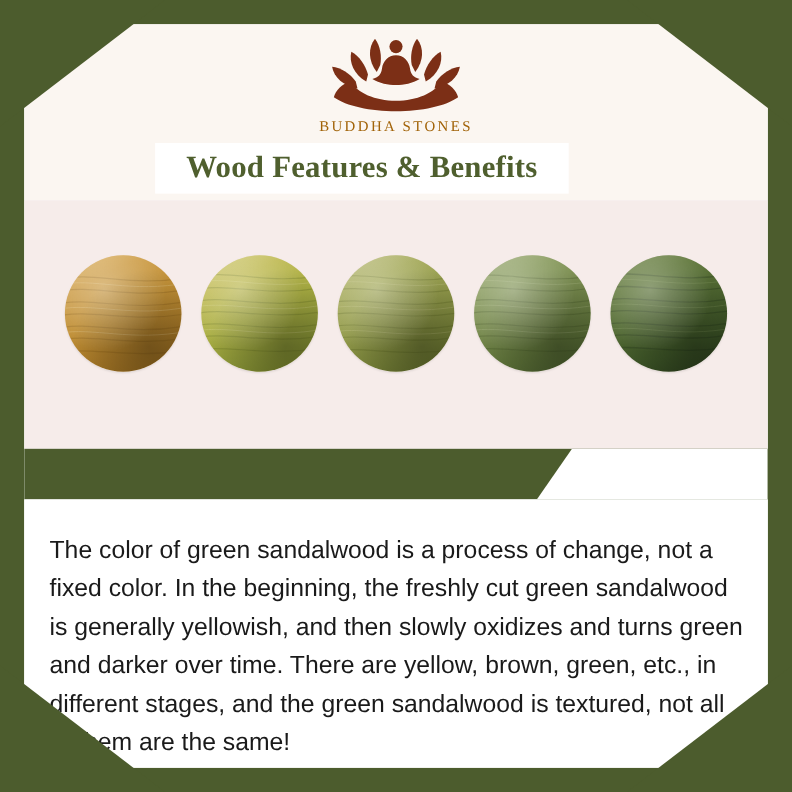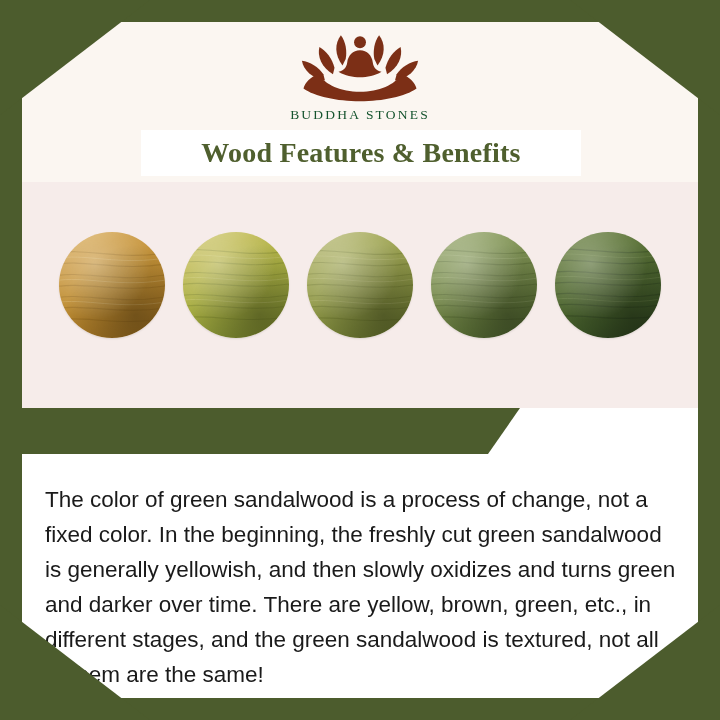--- a/index.html
+++ b/index.html
@@ -107,31 +107,31 @@
   .logo-mark {
     width: 160px;
     height: 78px;
     margin: 0 auto;
     display: block;
   }
   .logo-text {
     font-family: "Liberation Serif", serif;
     font-size: 13.5px;
     letter-spacing: 2.2px;
-    color: #14532d;
+    color: #a16207;
     margin-top: 1px;
     font-weight: 400;
   }
 
   
   .title-band {
     position: absolute;
     top: 108px;
     left: 119px;
-    width: 440px;
+    width: 376px;
     height: 46px;
     background: #ffffff;
     display: flex;
     align-items: center;
     justify-content: center;
   }
   .title-text {
     font-family: "Liberation Serif", serif;
     font-weight: bold;
     font-size: 28px;

